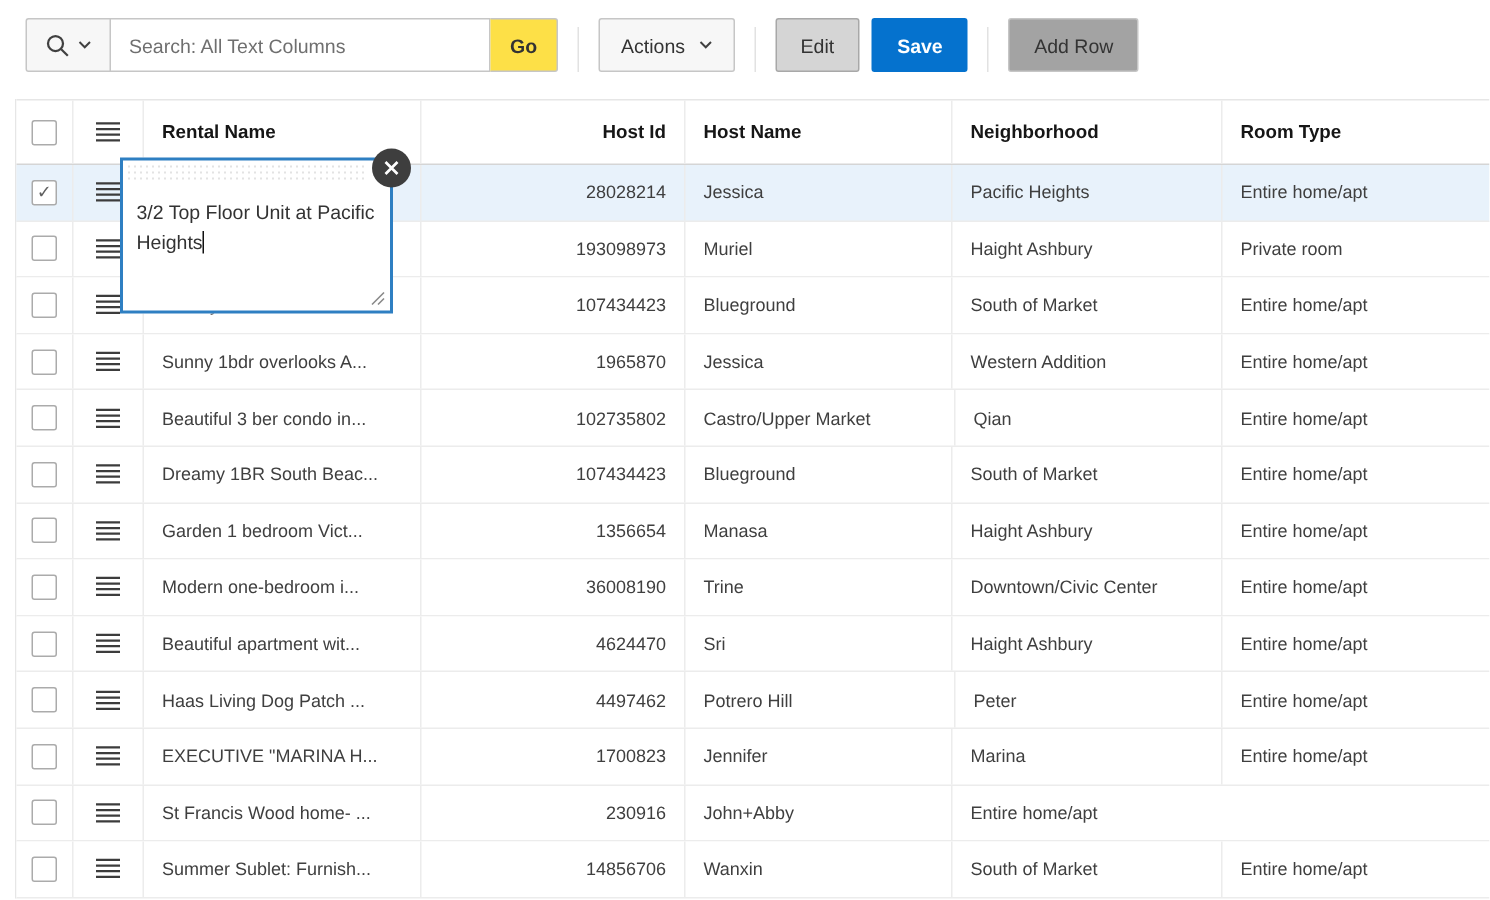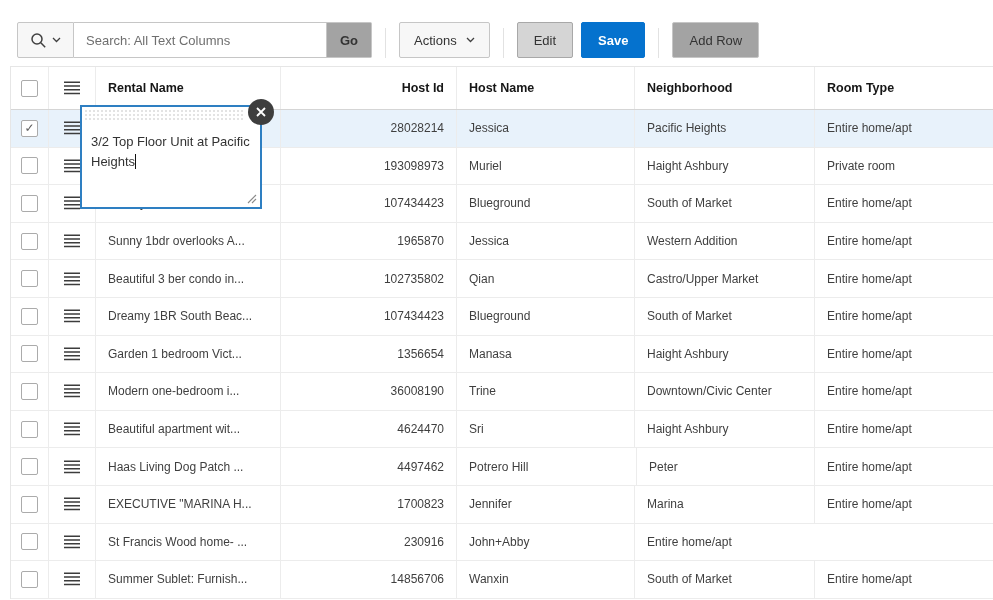--- a/index.html
+++ b/index.html
@@ -11,23 +11,23 @@
   .toolbar { position:absolute; left:17px; top:12px; display:flex; align-items:flex-end; }
   .btn { height:36px; border:1px solid #c6c6c6; background:#f7f7f7; border-radius:2px;
          font-family:"Liberation Sans",sans-serif; font-size:13px; color:#333;
          padding:0 14px; cursor:pointer; display:flex; align-items:center; }
   .search-group { display:flex; }
   .search-btn { width:57px; justify-content:center; gap:5px; padding:0; border-radius:2px 0 0 2px; }
   .search-input { width:253px; height:36px; border:1px solid #c6c6c6; border-left:none;
                   padding:0 12px; font-family:"Liberation Sans",sans-serif; font-size:13px;
                   color:#333; background:#fff; outline:none; }
   .search-input::placeholder { color:#6f6f6f; }
-  .go-btn { font-weight:bold; background:#a3a3a3; border-left:none; border-radius:0 2px 2px 0; padding:0 13px; }
+  .go-btn { font-weight:bold; background:#fde047; border-left:none; border-radius:0 2px 2px 0; padding:0 13px; }
   .sep { width:1px; height:30px; background:#e2e2e2; margin:0 13px; }
-  .actions-btn { gap:9px;margin-top:10px; }
+  .actions-btn { gap:9px; }
   .edit-btn { background:#d5d5d5; border-color:#a8a8a8; margin-right:8px; padding:0 16px; }
   .save-btn { background:var(--accent,#0572ce); border-color:var(--accent,#0572ce);
               color:#fff; font-weight:bold; padding:0 16px; }
   .addrow-btn { background:#a3a3a3; padding:0 16px; }
 
   
   .grid { position:absolute; left:10px; top:66px; width:983px; border-left:1px solid #e6e6e6; }
   .g-header { display:flex; height:44px; border-top:1px solid #e6e6e6; border-bottom:1px solid #d5d5d5;
               background:#fff; }
   .g-row { display:flex; height:37.6px; border-bottom:1px solid #ececec; background:#fff; }
@@ -197,22 +197,22 @@
     </div>
     <div class="cell w-menu">
       <span class="ham">
         <svg width="16" height="14" viewBox="0 0 16 14">
               <path d="M0 1.2h16M0 5h16M0 8.8h16M0 12.6h16" stroke="#3c3c3c" stroke-width="1.5"></path>
             </svg>
       </span>
     </div>
     <div class="cell w-rental">Beautiful 3 ber condo in...</div>
     <div class="cell w-hostid">102735802</div>
+    <div class="cell w-nbhd">Castro/Upper Market</div>
     <div class="cell w-hostname">Qian</div>
-    <div class="cell w-nbhd">Castro/Upper Market</div>
     <div class="cell w-room">Entire home/apt</div>
   </div>
 
   <div class="g-row">
     <div class="cell w-cb">
       <span class="cb"></span>
     </div>
     <div class="cell w-menu">
       <span class="ham">
         <svg width="16" height="14" viewBox="0 0 16 14">

